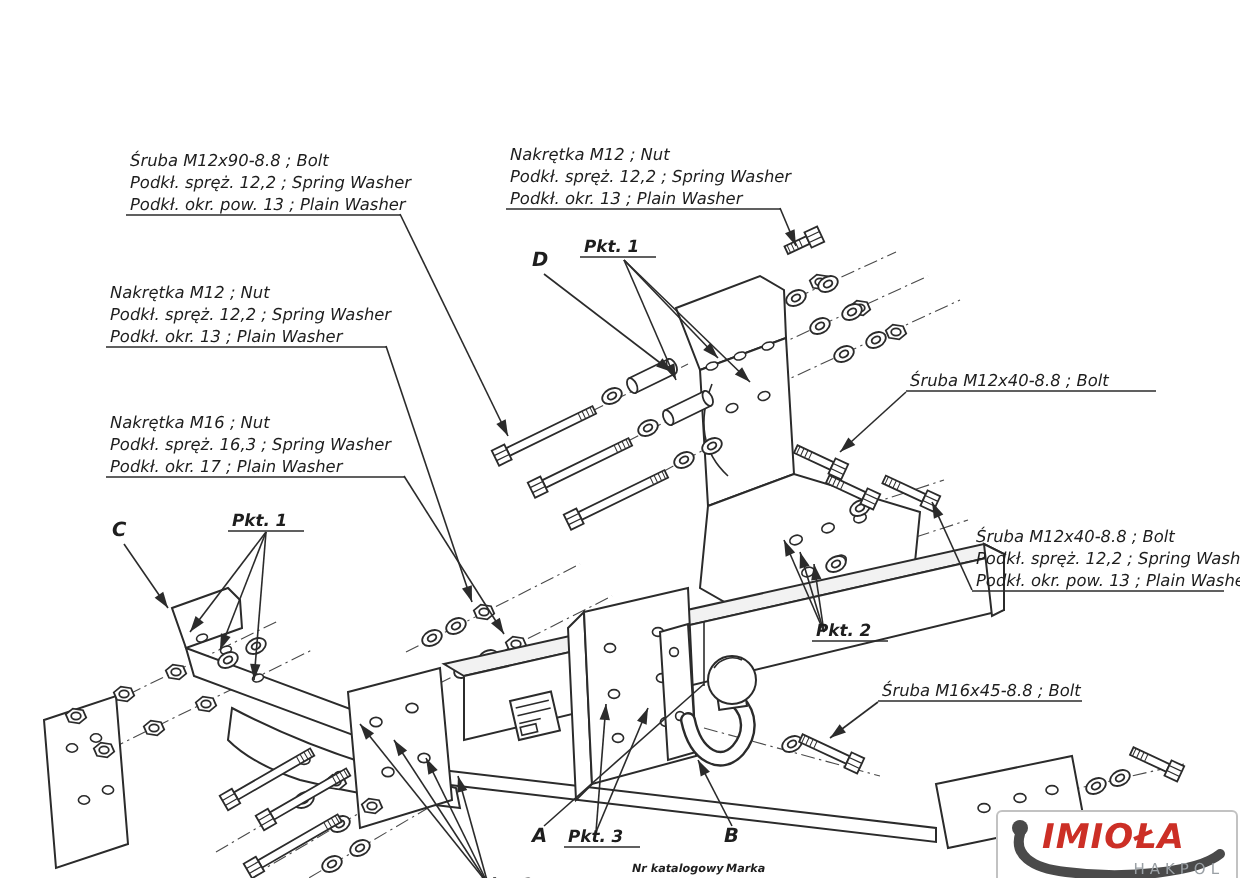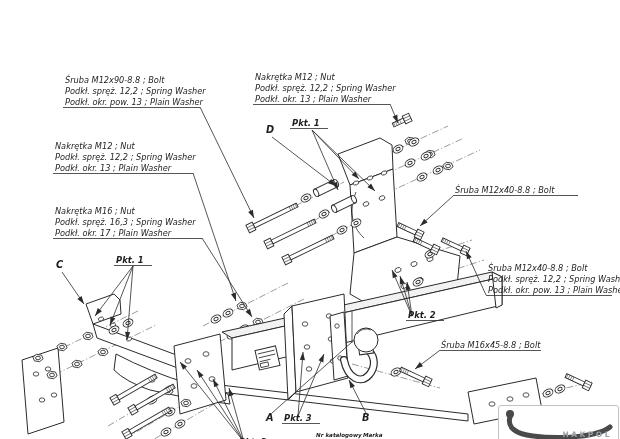--- a/index.html
+++ b/index.html
@@ -14,21 +14,21 @@
   .plt{fill:#f2f2f2;stroke:#2b2b2b;stroke-width:1;}
   .hole{fill:#ffffff;stroke:#2b2b2b;stroke-width:0.8;}
   .thin{fill:none;stroke:#2b2b2b;stroke-width:0.8;}
   .tb{position:absolute;font-style:italic;}
   .tb-small{font-size:5.6px;font-weight:bold;}
   .tb-big{font-size:10px;font-weight:bold;}
   .logo-box{position:absolute;left:498px;top:363px;width:119px;height:41px;
             border:1px solid #c2c2c2;border-radius:3px;background:#fff;}
   .brand{position:absolute;left:22px;top:3px;font-size:17px;font-weight:bold;
          font-style:italic;letter-spacing:0.5px;}
-  .brand-sub{position:absolute;right:6px;top:24px;font-size:7.5px;font-weight:bold;
+  .brand-sub{position:absolute;right:6px;top:24px;font-size:7.5px;font-weight:normal;
              letter-spacing:2.5px;color:#9aa0a5;}
   .addr{position:absolute;left:498px;top:406px;width:122px;
         font-family:"Liberation Serif",serif;line-height:1.25;}
   .addr-l1{font-size:6.6px;font-weight:bold;}
   .addr-l2{font-size:5.6px;font-weight:bold;}
 </style>
 </head>
 <body>
 
 <div class="sheet">
@@ -548,20 +548,21 @@
 <div class="tb tb-small" style="left:363px;top:390px;">Marka</div>
 <div class="tb tb-big" style="left:363px;top:398px;font-size:14px;">Ford Transit 2000</div>
 <div class="tb tb-big" style="left:448px;top:398px;font-size:9.2px;">od 05/00 -&gt;</div>
 
 
 <div class="logo-box">
   <svg width="117" height="39" viewBox="0 0 117 39">
     <circle cx="11" cy="8" r="4" fill="#4a4a4a"></circle>
     <path d="M11,11 C8,21 16,28 34,30 C64,34 100,30 111,21" fill="none" stroke="#4a4a4a" stroke-width="5" stroke-linecap="round"></path>
   </svg>
+  <span class="brand" id="brandTxt" style="color: rgb(204, 47, 38);">IMIOŁA</span>
   <span class="brand-sub">HAKPOL</span>
 </div>
 <div class="addr">
   <div class="addr-l1">96-111 Kowiesy,  Chojnata 23 A</div>
   <div class="addr-l2">tel. +48 46 831 75 31</div>
 </div>
 
 </div>
 
 </body></html>

